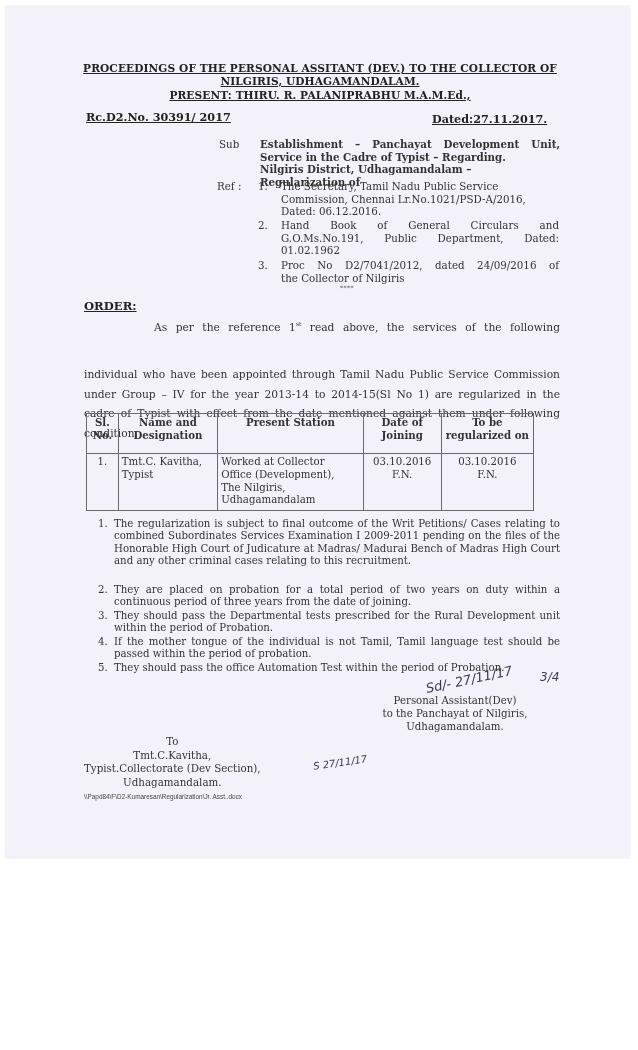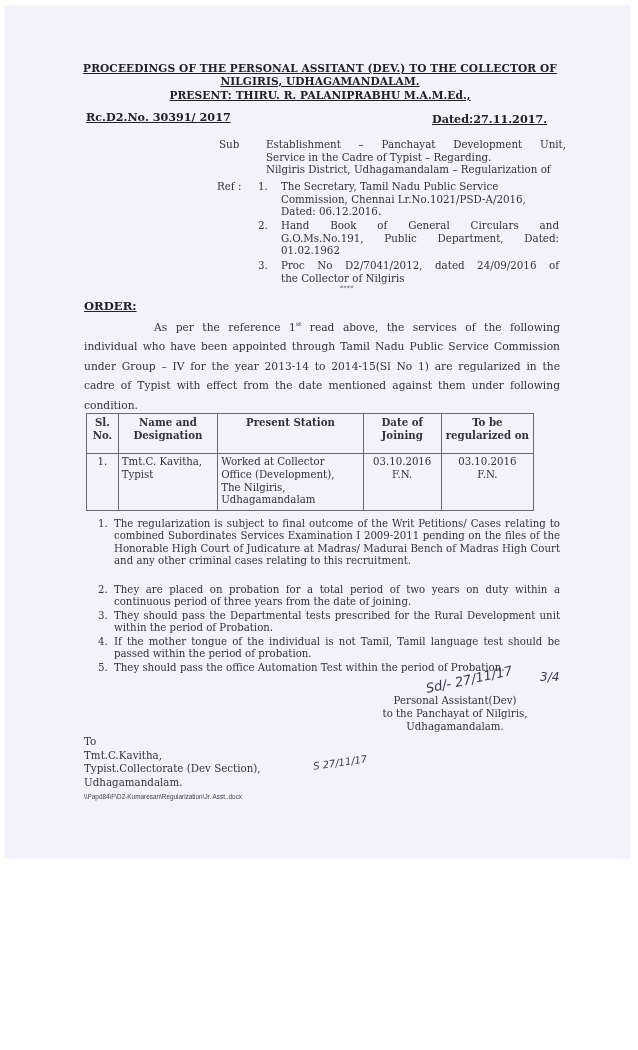--- a/index.html
+++ b/index.html
@@ -41,21 +41,21 @@
 <div class="paper"></div>
 
 <div class="hdr" style="top:62px;"><span>PROCEEDINGS OF THE  PERSONAL ASSITANT (DEV.) TO THE COLLECTOR OF</span></div>
 <div class="hdr" style="top:75px;"><span>NILGIRIS, UDHAGAMANDALAM.</span></div>
 <div class="hdr" style="top:89px;"><span>PRESENT: THIRU. R. PALANIPRABHU M.A.M.Ed.,</span></div>
 
 <div class="abs bold-u" style="left:86px; top:110px;">Rc.D2.No. 30391/ 2017</div>
 <div class="abs bold-u" style="left:432px; top:112px;">Dated:27.11.2017.</div>
 
 <div class="abs txt" style="left:219px; top:138px;">Sub</div>
-<div class="abs txt" style="left:266px; top:138px; width:300px;">
+<div class="abs txt" style="left:260px; top:138px; width:300px;font-weight:bold;">
   <div style="text-align:justify; text-align-last:justify;">Establishment  –  Panchayat  Development  Unit,</div>
   <div>Service in the Cadre of Typist – Regarding.</div>
   <div>Nilgiris District, Udhagamandalam – Regularization of</div>
 </div>
 
 <div class="abs txt" style="left:217px; top:180px;">Ref :</div>
 
 <div class="abs txt" style="left:258px; top:180px;">1.</div>
 <div class="abs txt" style="left:281px; top:180px; width:278px;">
   <div>The Secretary, Tamil Nadu Public Service</div>
@@ -74,21 +74,21 @@
 <div class="abs txt" style="left:281px; top:259px; width:278px;">
   <div style="text-align:justify; text-align-last:justify;">Proc No D2/7041/2012, dated 24/09/2016 of</div>
   <div>the Collector of Nilgiris</div>
 </div>
 <div class="abs" style="left:340px; top:284px; font-size:6px; color:#444; letter-spacing:0.5px;">****</div>
 
 <div class="abs bold-u" style="left:84px; top:299px; font-size:11.6px;">ORDER:</div>
 
 <div class="abs body-para" style="left:84px; top:314px; width:476px;">
   <div style="text-align:justify; text-align-last:justify; padding-left:70px;"><span>As per the reference 1</span><sup style="font-size:6px;">st</sup><span>  read above, the services of the following</span></div>
-  <div style="text-align:justify; text-align-last:justify;">individual who have been appointed through Tamil Nadu Public Service Commission</div>
+  <div style="text-align:justify; text-align-last:justify;margin-top:28px;">individual who have been appointed through Tamil Nadu Public Service Commission</div>
   <div style="text-align:justify; text-align-last:justify;">under Group – IV  for the year 2013-14 to  2014-15(Sl No 1) are regularized in the</div>
   <div style="text-align:justify; text-align-last:justify;">cadre of Typist with effect from the date mentioned against them under following</div>
   <div>condition.</div>
 </div>
 
 <table class="reg">
   <colgroup>
     <col style="width:33px">
       <col style="width:105px">
       <col style="width:156px">
@@ -165,21 +165,21 @@
   </div>
 
 <div class="hand" style="left:425px; top:672px; font-size:13px; transform:rotate(-12deg);">Sd/- 27/11/17</div>
 <div class="hand" style="left:540px; top:670px; font-size:12px;">3/4</div>
 <div class="sig-block" style="top:695px;">
   <div>Personal Assistant(Dev)</div>
   <div>to the Panchayat of Nilgiris,</div>
   <div>Udhagamandalam.</div>
 </div>
 
-<div class="abs txt" style="left:84px; top:735px; font-size:10.3px; line-height:13.5px;">
+<div class="abs txt" style="left:84px; top:735px; font-size:10.3px; line-height:13.5px;text-align:center;">
   <div>To</div>
   <div>Tmt.C.Kavitha,</div>
   <div>Typist.Collectorate (Dev Section),</div>
   <div>Udhagamandalam.</div>
 </div>
 <div class="hand" style="left:313px; top:757px; font-size:10px; transform:rotate(-8deg);">S 27/11/17</div>
 
 <div class="abs" style="left:84px; top:793px; font-family:'Liberation Sans', sans-serif; font-size:6.4px; color:#444;">\\Papd84\F\D2-Kumaresan\Regularization\Jr. Asst..docx</div>
 
 </body></html>

